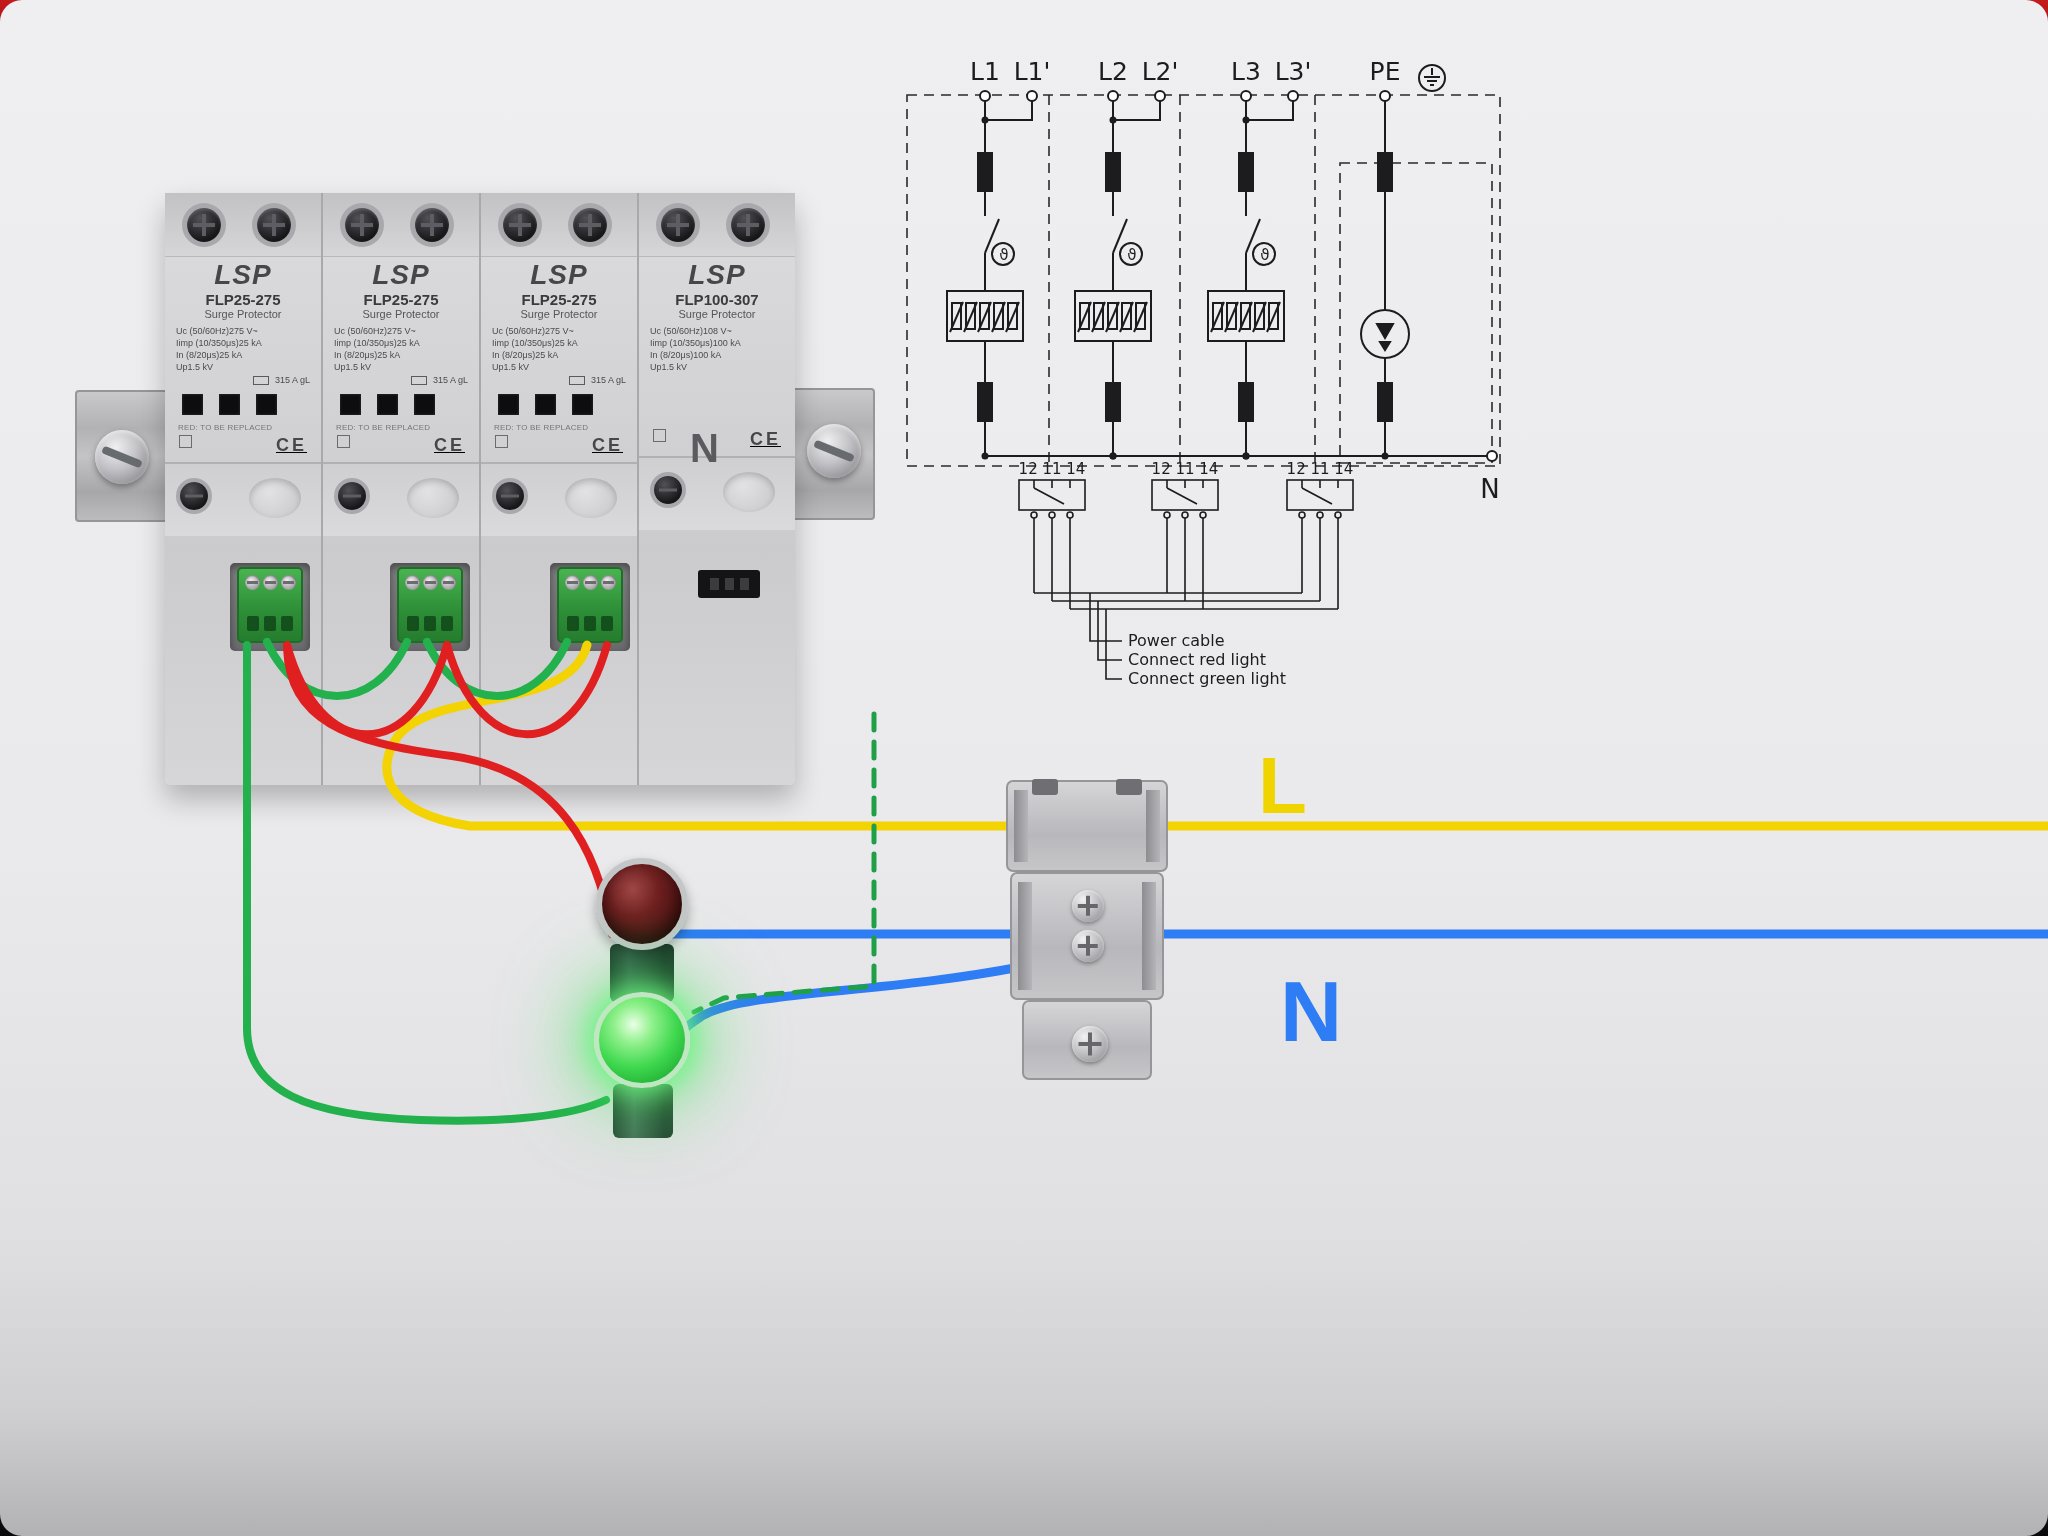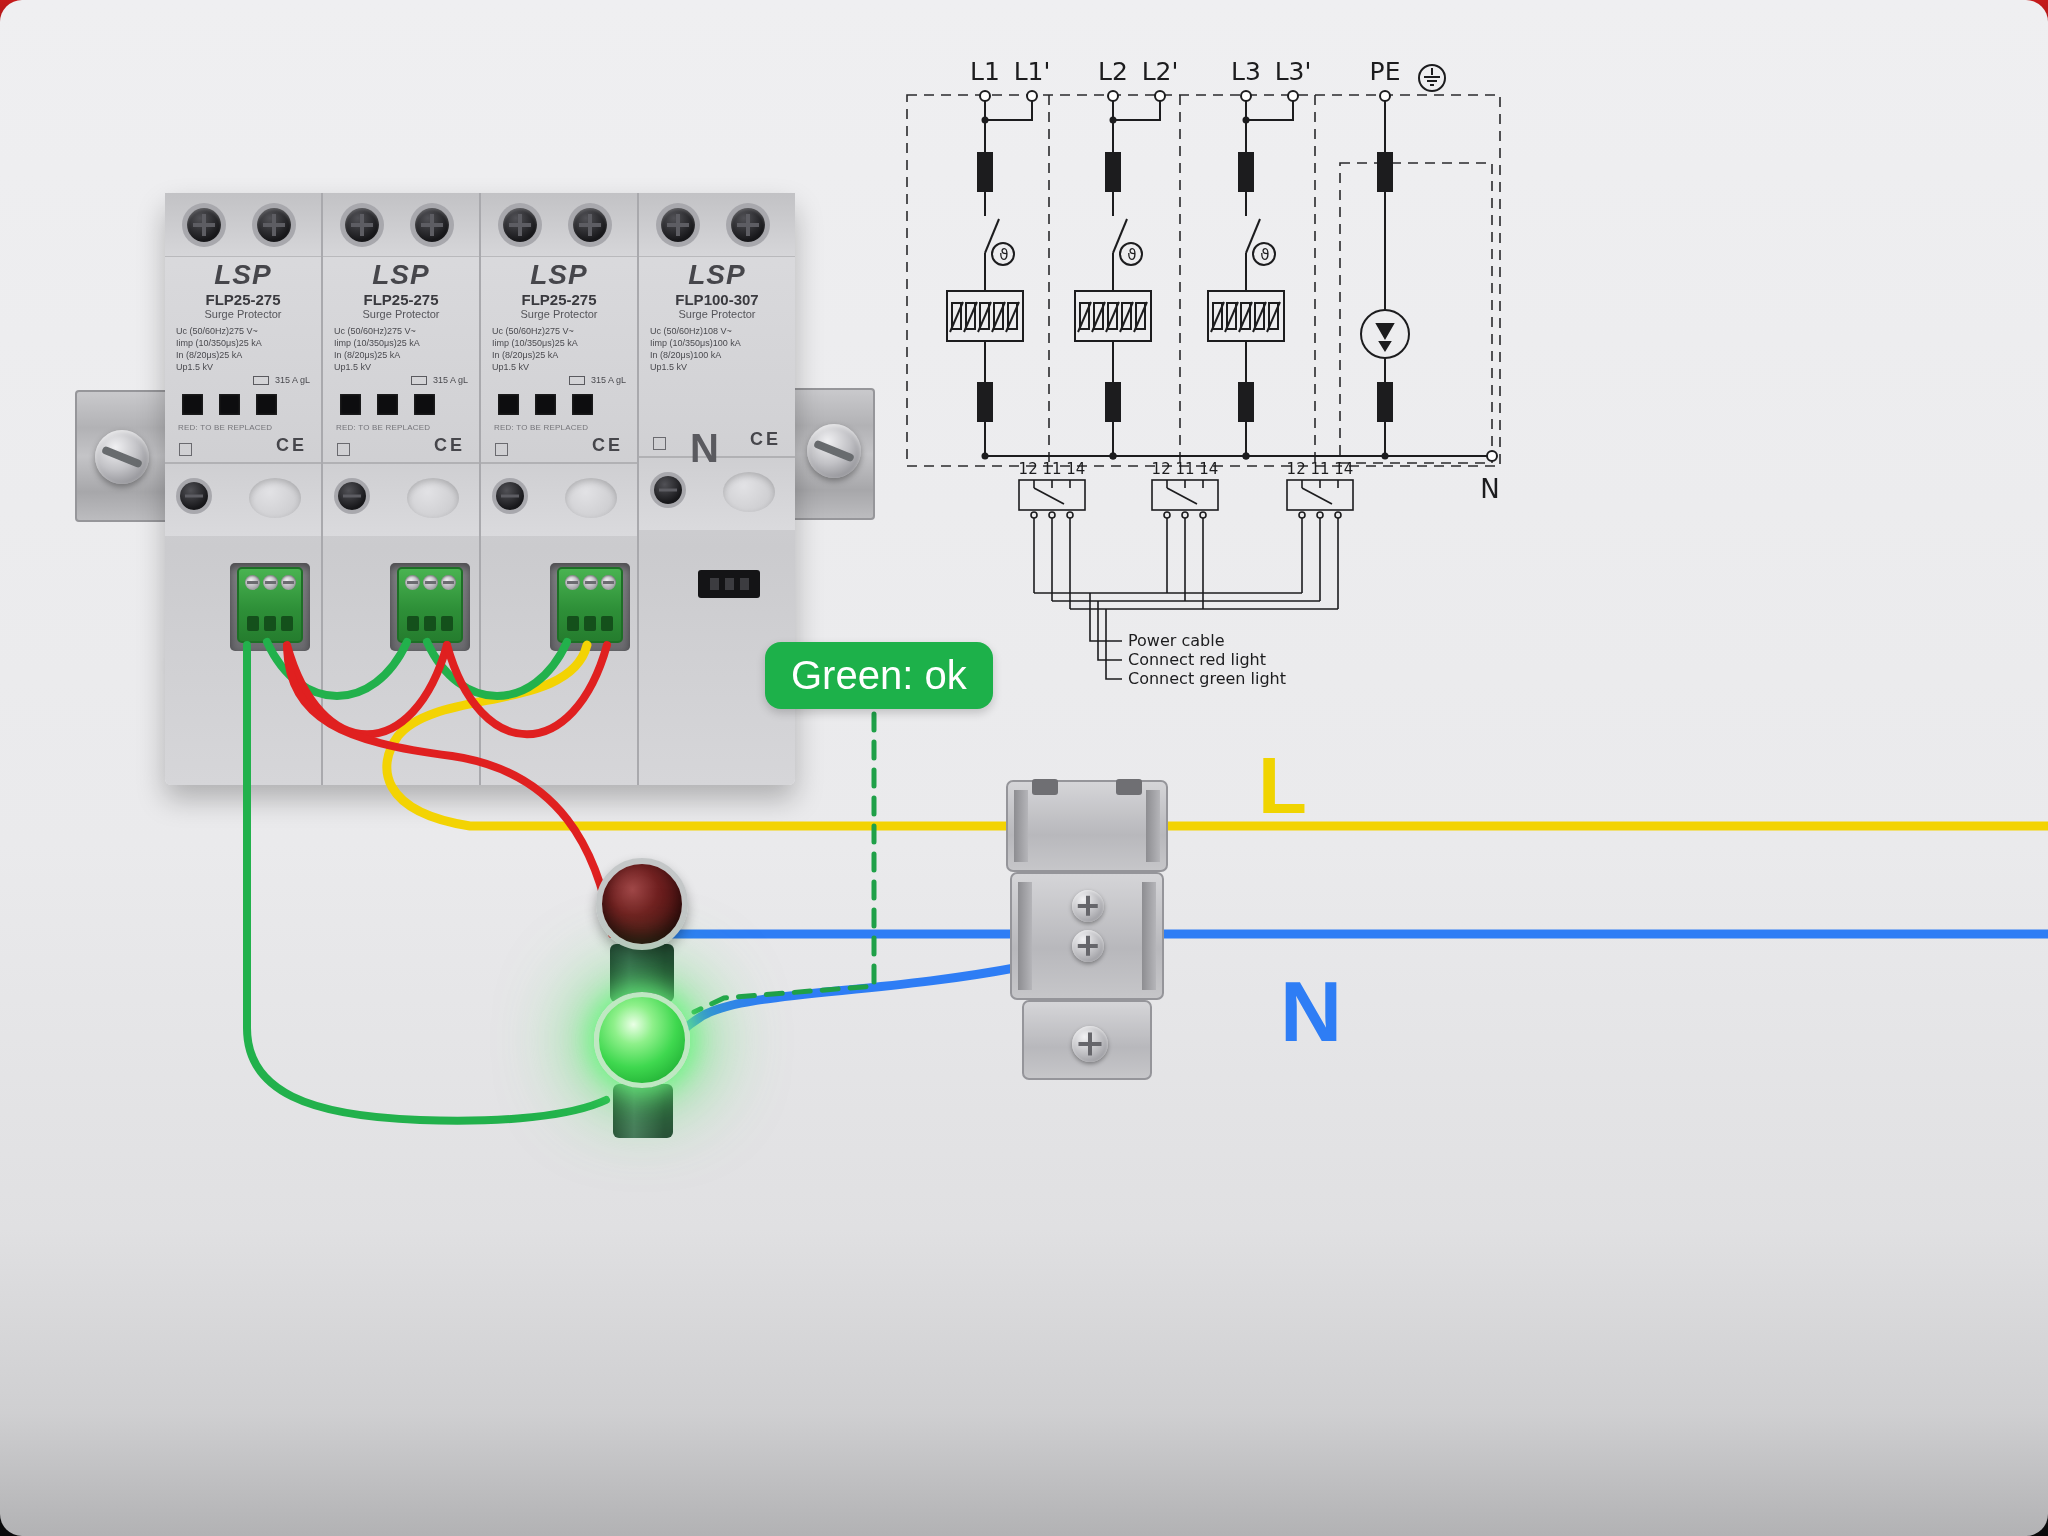--- a/index.html
+++ b/index.html
@@ -61,21 +61,21 @@
   .brand  { text-align:center; font-size:28px; font-weight:800; font-style:italic; letter-spacing:1px; color:#46464b; margin-top:2px; }
   .model  { text-align:center; font-size:15px; font-weight:700; color:#3a3a3f; }
   .mtype  { text-align:center; font-size:11px; color:#55555a; margin-bottom:5px; }
   .specs  { padding:0 11px; }
   .srow   { display:flex; justify-content:flex-start; font-size:9px; color:#4a4a4f; line-height:12px; }
   .fuserow{ display:flex; justify-content:flex-end; gap:6px; align-items:center; padding:2px 11px 0; font-size:9px; color:#4a4a4f; }
   .fuse-icon { width:16px; height:9px; border:1.5px solid #5a5a5f; display:inline-block; }
   .windows{ display:flex; gap:16px; margin:9px 0 0 17px; }
   .sq     { width:21px; height:21px; background:#0d0d0f; box-shadow:inset 0 0 3px #333; }
   .note   { font-size:8px; color:#75757a; margin:8px 0 0 13px; letter-spacing:.2px; height:10px; }
-  .certrow{ display:flex; justify-content:space-between; align-items:flex-end; padding:2px 14px 0; }
+  .certrow{ display:flex; justify-content:space-between; align-items:flex-start; padding:2px 14px 0;text-decoration:underline; }
   .mini-box { width:13px; height:13px; border:1.5px solid #6a6a6f; }
   .ce     { font-size:18px; font-weight:700; color:#46464b; letter-spacing:3px; }
   .spacer54 { height:54px; }
   .m-lower{
     position:relative; height:74px; margin-top:6px; border-top:2px solid #b1b1b4;
     background:linear-gradient(180deg,#cfcfd2,#dadadd);
   }
   .screw-sm {
     position:absolute; left:15px; top:18px; width:28px; height:28px; border-radius:50%;
     background:radial-gradient(circle at 38% 30%,#515156,#17171a 70%);
@@ -535,18 +535,17 @@
   <div class="abs tblock" style="left:1010px;top:872px;width:154px;height:128px;">
     <div class="jaw" style="left:6px;"></div>
     <div class="jaw" style="right:6px;"></div>
     <div class="pscrew" style="left:60px;top:16px;width:32px;height:32px;"></div>
     <div class="pscrew" style="left:60px;top:56px;width:32px;height:32px;"></div>
   </div>
   <div class="abs tblock" style="left:1022px;top:1000px;width:130px;height:80px;">
     <div class="pscrew" style="left:48px;top:24px;width:36px;height:36px;"></div>
   </div>
 
-  <div class="abs badge">Green: ok</div>
 
   <div class="abs lab-L">L</div>
   <div class="abs lab-N">N</div>
 
 </div>
 
 </body></html>

